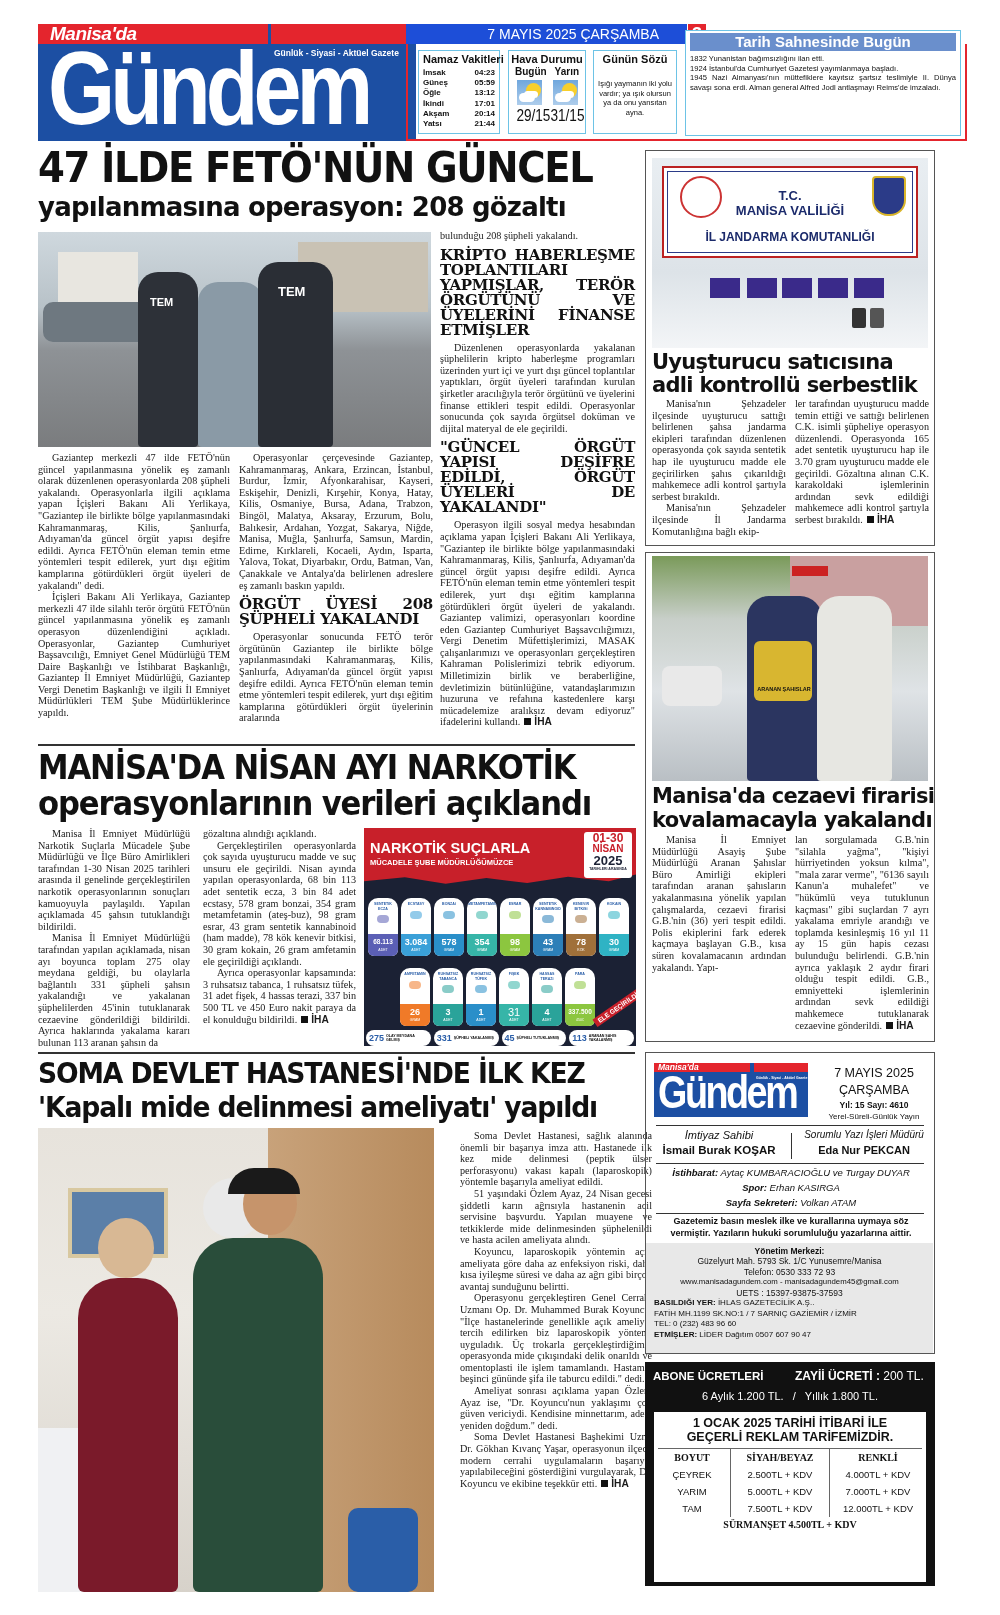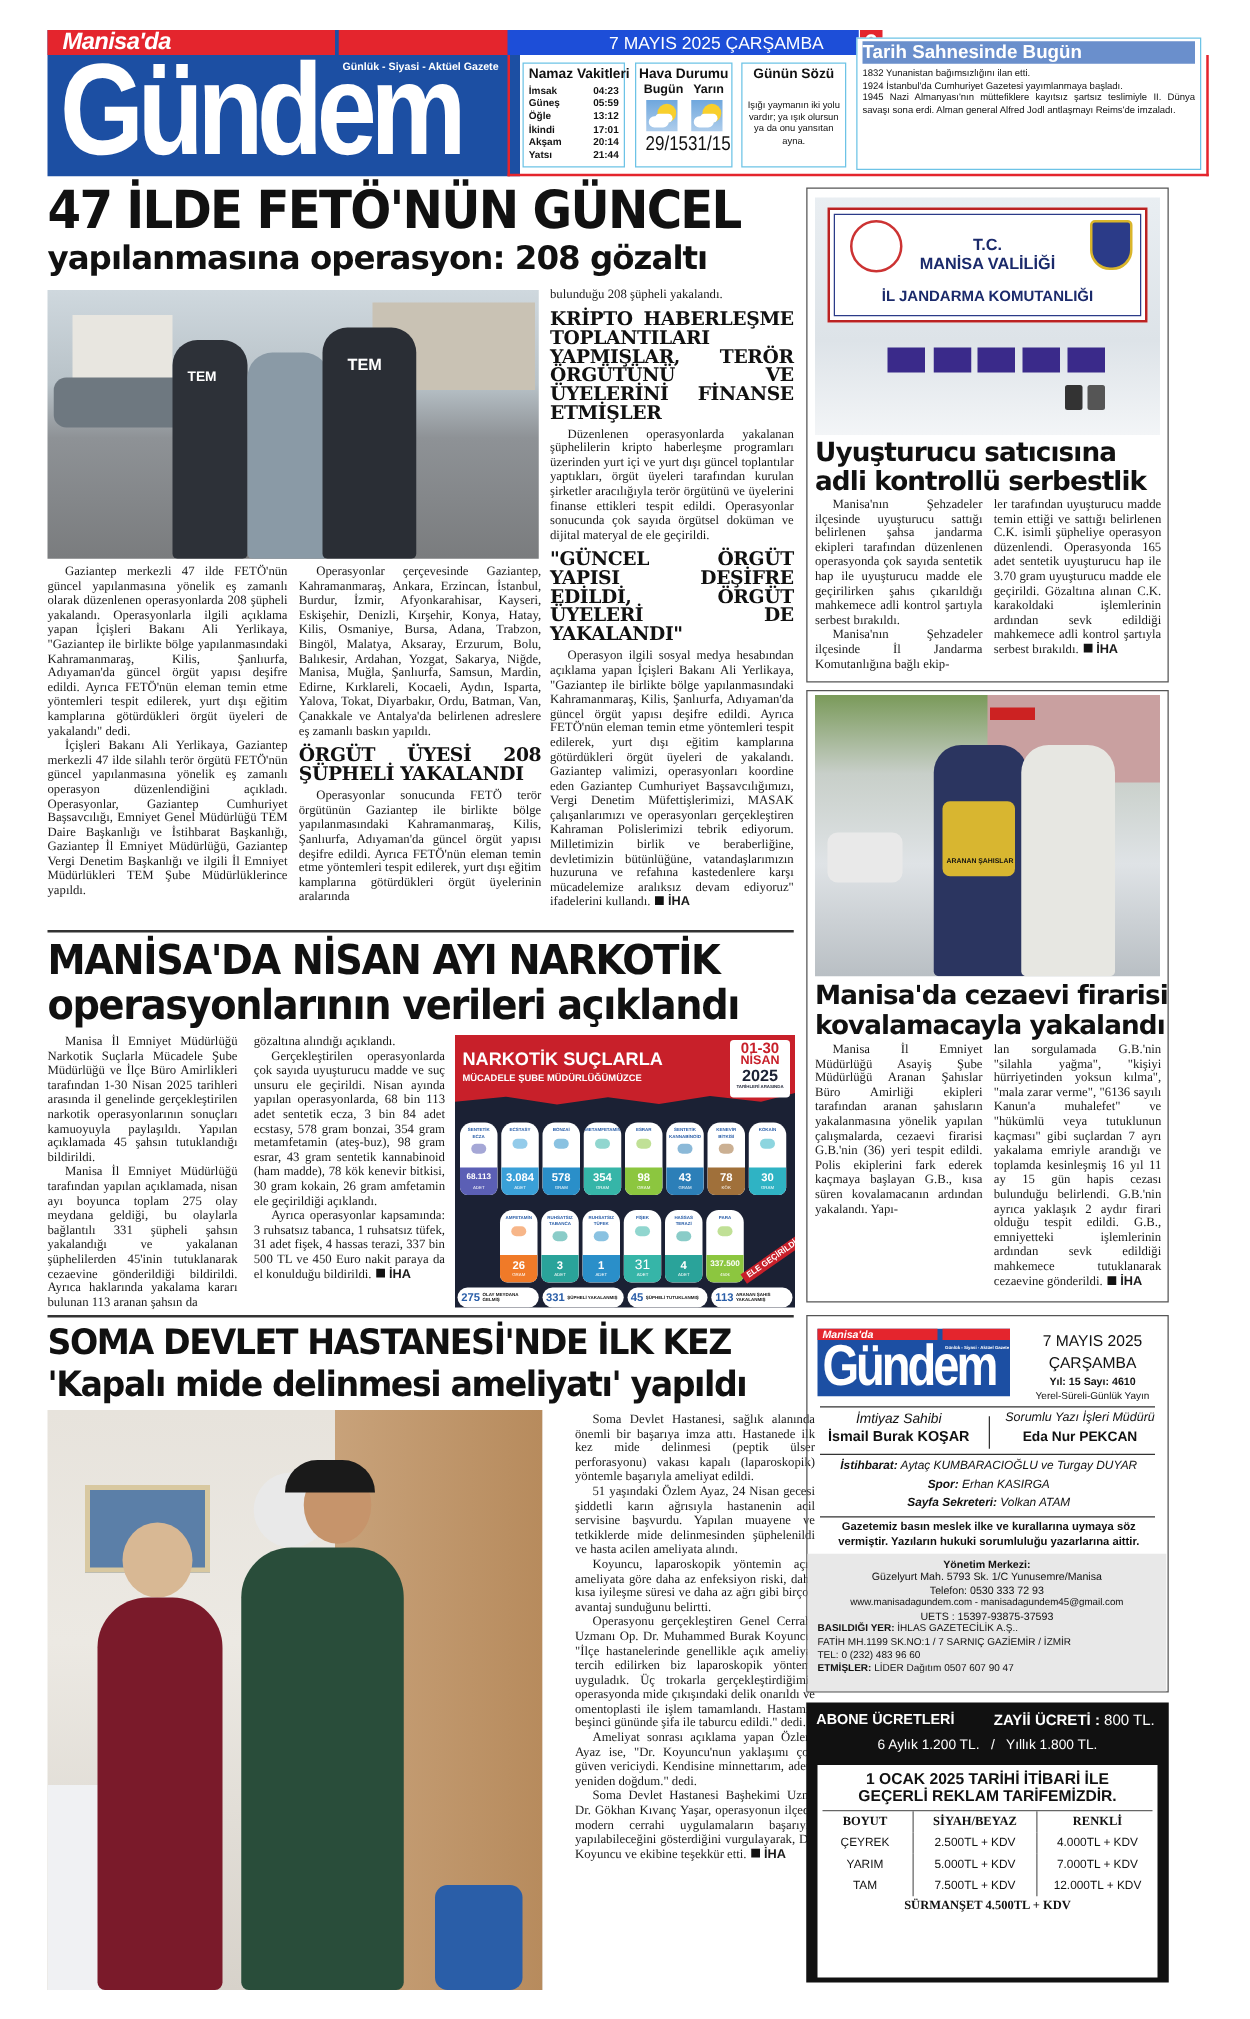--- a/index.html
+++ b/index.html
@@ -29,21 +29,21 @@
 .hava{left:508px;top:50px;width:78px;height:84px;padding:2px 2px}
 .hava-days{display:flex;justify-content:space-around;font:bold 10px "Liberation Sans",sans-serif;margin-top:1px}
 .hava-icons{display:flex;justify-content:space-around;margin-top:3px}
 .wicon{width:25px;height:25px;background:linear-gradient(#6fa7dd,#aecdec);position:relative;overflow:hidden}
 .sun{position:absolute;left:9px;top:3px;width:15px;height:15px;border-radius:50%;background:#f8cf2c}
 .cloud{position:absolute;left:2px;top:13px;width:16px;height:9px;border-radius:6px;background:#fff;box-shadow:4px -3px 0 -1px #fff}
 .hava-temps{display:flex;justify-content:space-around;font:16px "Liberation Sans",sans-serif;margin-top:2px;transform:scaleX(0.85)}
 .soz{left:593px;top:50px;width:84px;height:84px;padding:2px 4px}
 .soz-text{font:7.5px/9.5px "Liberation Sans",sans-serif;text-align:center;margin-top:14px}
 .tarih{left:685px;top:30px;width:276px;height:106px;padding:2px 4px}
-.tarih-title{background:#6a8fcc;color:#fff;font:bold 15px "Liberation Sans",sans-serif;text-align:left;height:18px;line-height:18px;margin-bottom:3px}
+.tarih-title{background:#6a8fcc;color:#fff;font:bold 15px "Liberation Sans",sans-serif;text-align:center;height:18px;line-height:18px;margin-bottom:3px}
 .tarih-text{font:7.6px/9.6px "Liberation Sans",sans-serif;text-align:justify}
 
 .hl1{left:38px;top:146px;width:600px;font:bold 42px/44px "DejaVu Sans",sans-serif;letter-spacing:-1.5px;transform:scaleX(0.92);transform-origin:left;white-space:nowrap}
 .hl1b{left:38px;top:192px;width:600px;font:bold 26px/30px "DejaVu Sans",sans-serif;letter-spacing:-0.8px;white-space:nowrap}
 .photo{background:#9aa;overflow:hidden}
 .rule{background:#333}
 .hl-black{font:bold 33px/36px "DejaVu Sans",sans-serif;letter-spacing:-1.2px;white-space:nowrap}
 .hl-side{font:bold 21px/24px "DejaVu Sans",sans-serif;letter-spacing:-0.7px;white-space:nowrap}
 .sidebox{border:1.5px solid #555}
 
@@ -380,21 +380,21 @@
     <div class="imp-c" style="font-size:8.5px;line-height:10.5px">UETS : 15397-93875-37593</div>
     <div class="sans" style="font-size:8px;line-height:10.5px;padding-left:8px"><b>BASILDIĞI YER:</b> <span>İHLAS GAZETECİLİK A.Ş..</span></div>
     <div class="sans" style="font-size:8px;line-height:10.5px;padding-left:8px">FATİH MH.1199 SK.NO:1 / 7 SARNIÇ GAZİEMİR / İZMİR</div>
     <div class="sans" style="font-size:8px;line-height:10.5px;padding-left:8px">TEL: 0 (232) 483 96 60</div>
     <div class="sans" style="font-size:8px;line-height:10.5px;padding-left:8px"><b>ETMİŞLER:</b> <span>LİDER Dağıtım 0507 607 90 47</span></div>
   </div>
 </div>
 
 <div class="abs tariff">
   <div class="abs sans" style="left:8px;top:8px;font-weight:bold;font-size:11.5px;white-space:nowrap">ABONE ÜCRETLERİ</div>
-  <div class="abs sans" style="left:150px;top:7px;font-size:12px;white-space:nowrap"><b>ZAYİİ ÜCRETİ :</b> <span>800 TL.</span></div>
+  <div class="abs sans" style="left:150px;top:7px;font-size:12px;white-space:nowrap"><b>ZAYİİ ÜCRETİ :</b> <span>200 TL.</span></div>
   <div class="abs sans" style="left:0;width:290px;top:28px;text-align:center;font-size:11px;white-space:pre">6 Aylık 1.200 TL.   /   Yıllık 1.800 TL.</div>
   <div class="abs tariff-inner">
     <div class="sans" style="text-align:center;font-weight:bold;font-size:12.5px;line-height:14px;margin-top:4px">1 OCAK 2025 TARİHİ İTİBARİ İLE</div>
     <div class="sans" style="text-align:center;font-weight:bold;font-size:12.5px;line-height:14px">GEÇERLİ REKLAM TARİFEMİZDİR.</div>
     <div style="height:1px;background:#666;margin:4px 4px 0"></div>
     <div class="trow" style="font-family:'Liberation Serif',serif;font-weight:bold;font-size:10px">
       <span class="c1">BOYUT</span>
       <span class="c2">SİYAH/BEYAZ</span>
       <span class="c3">RENKLİ</span>
     </div>

